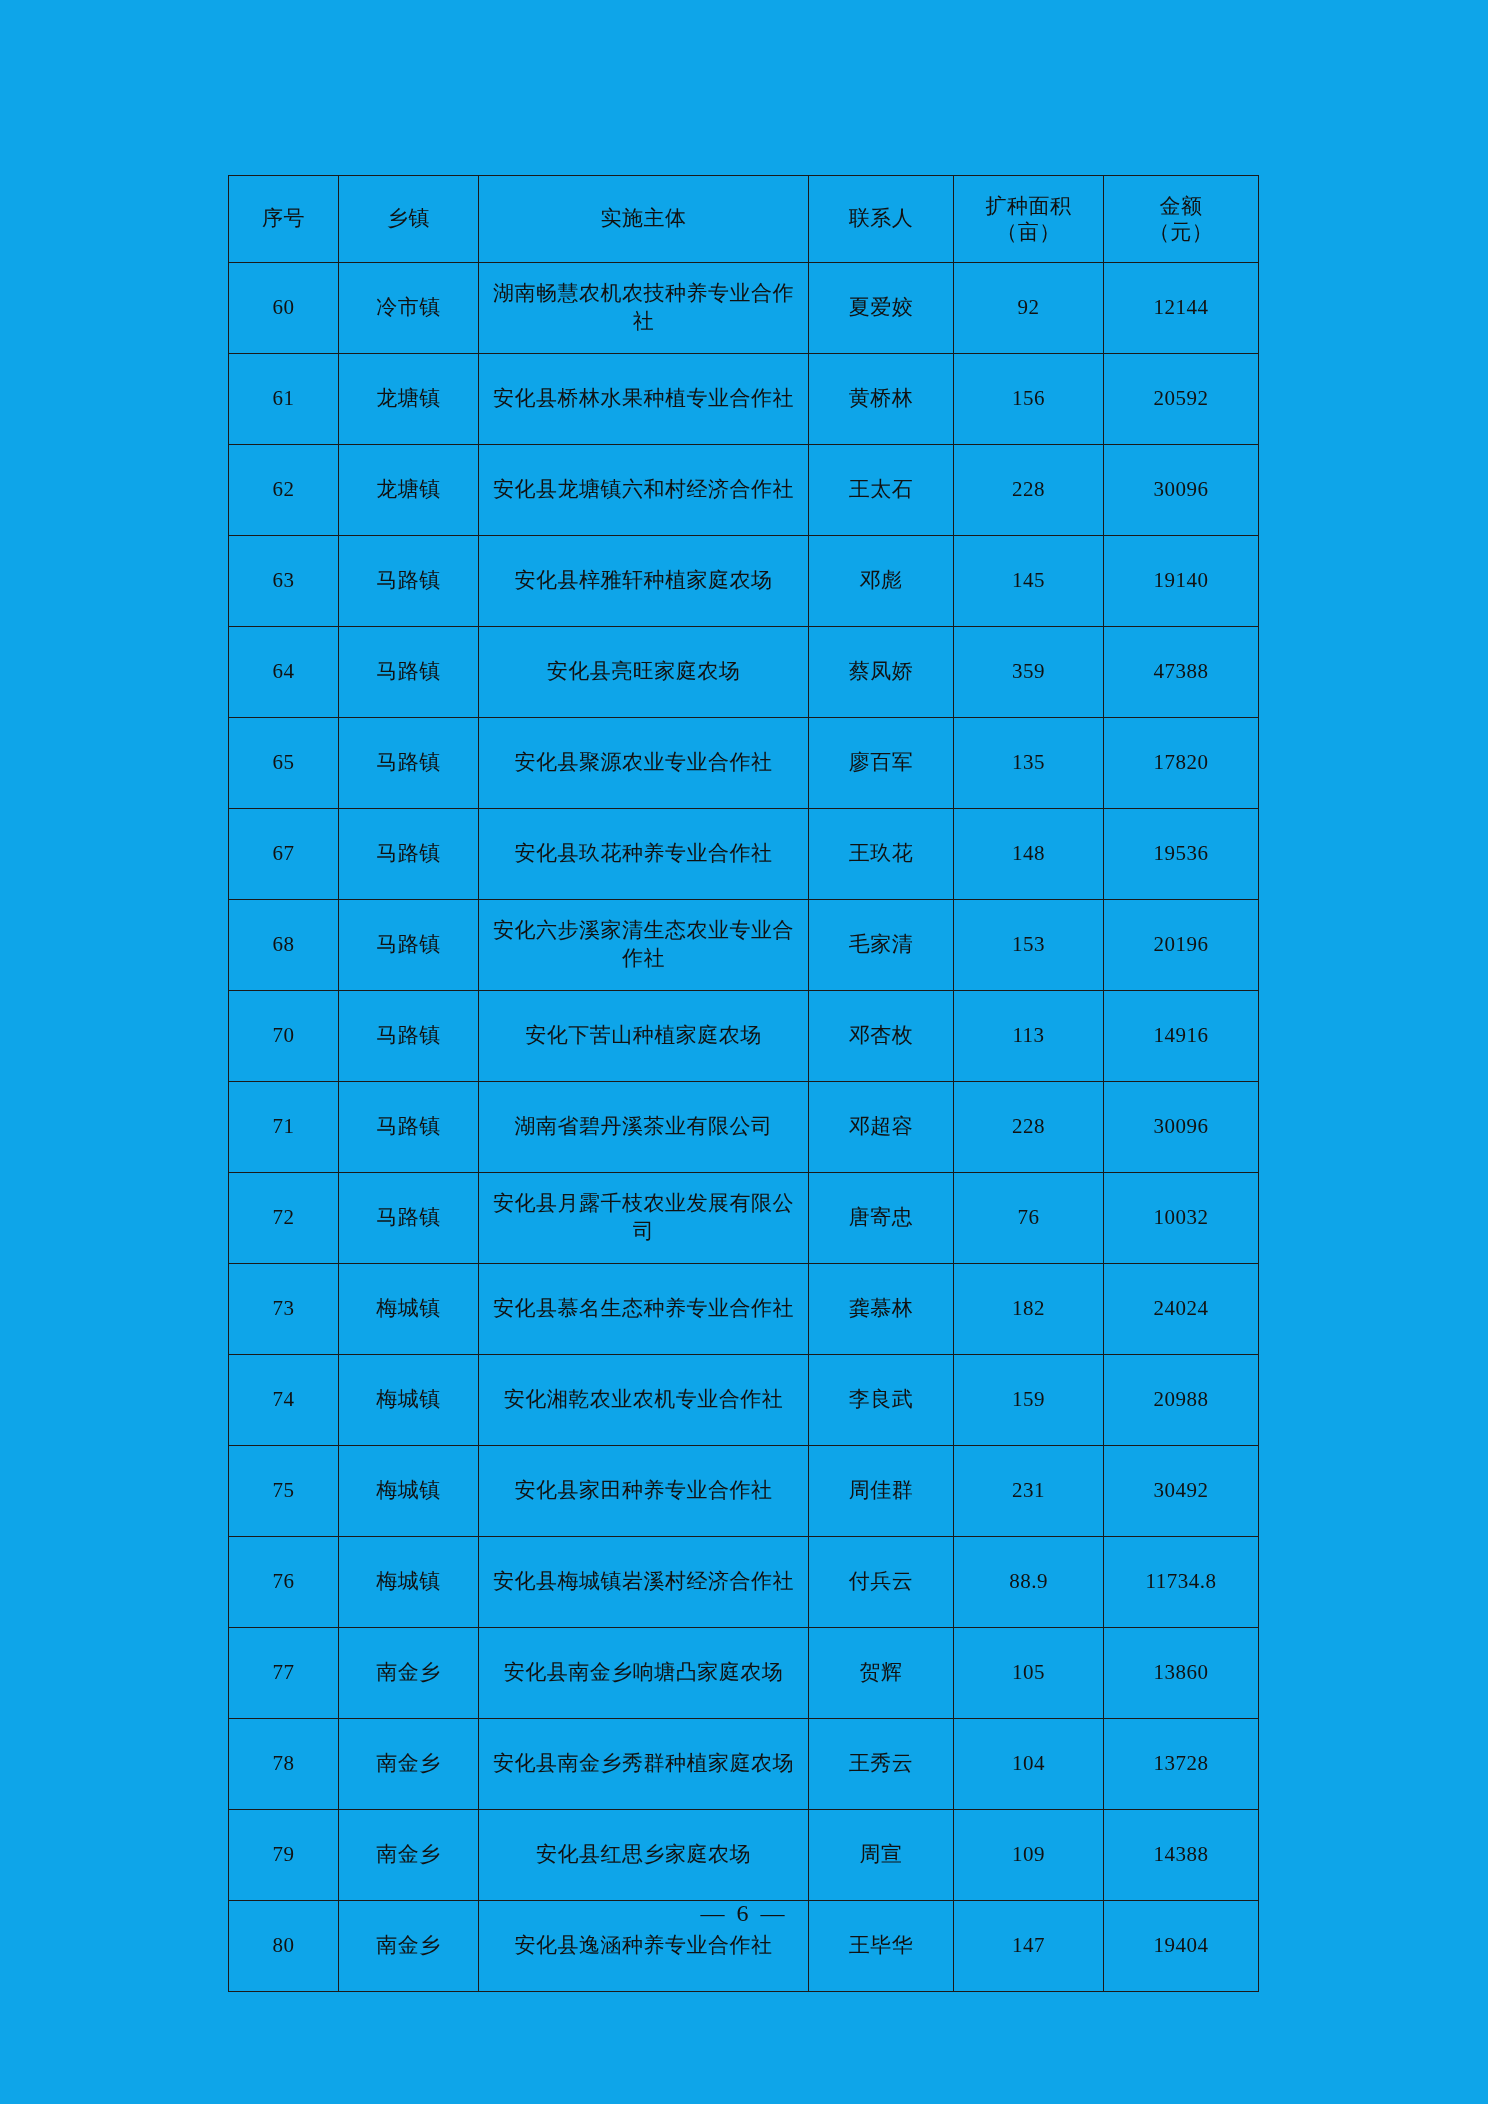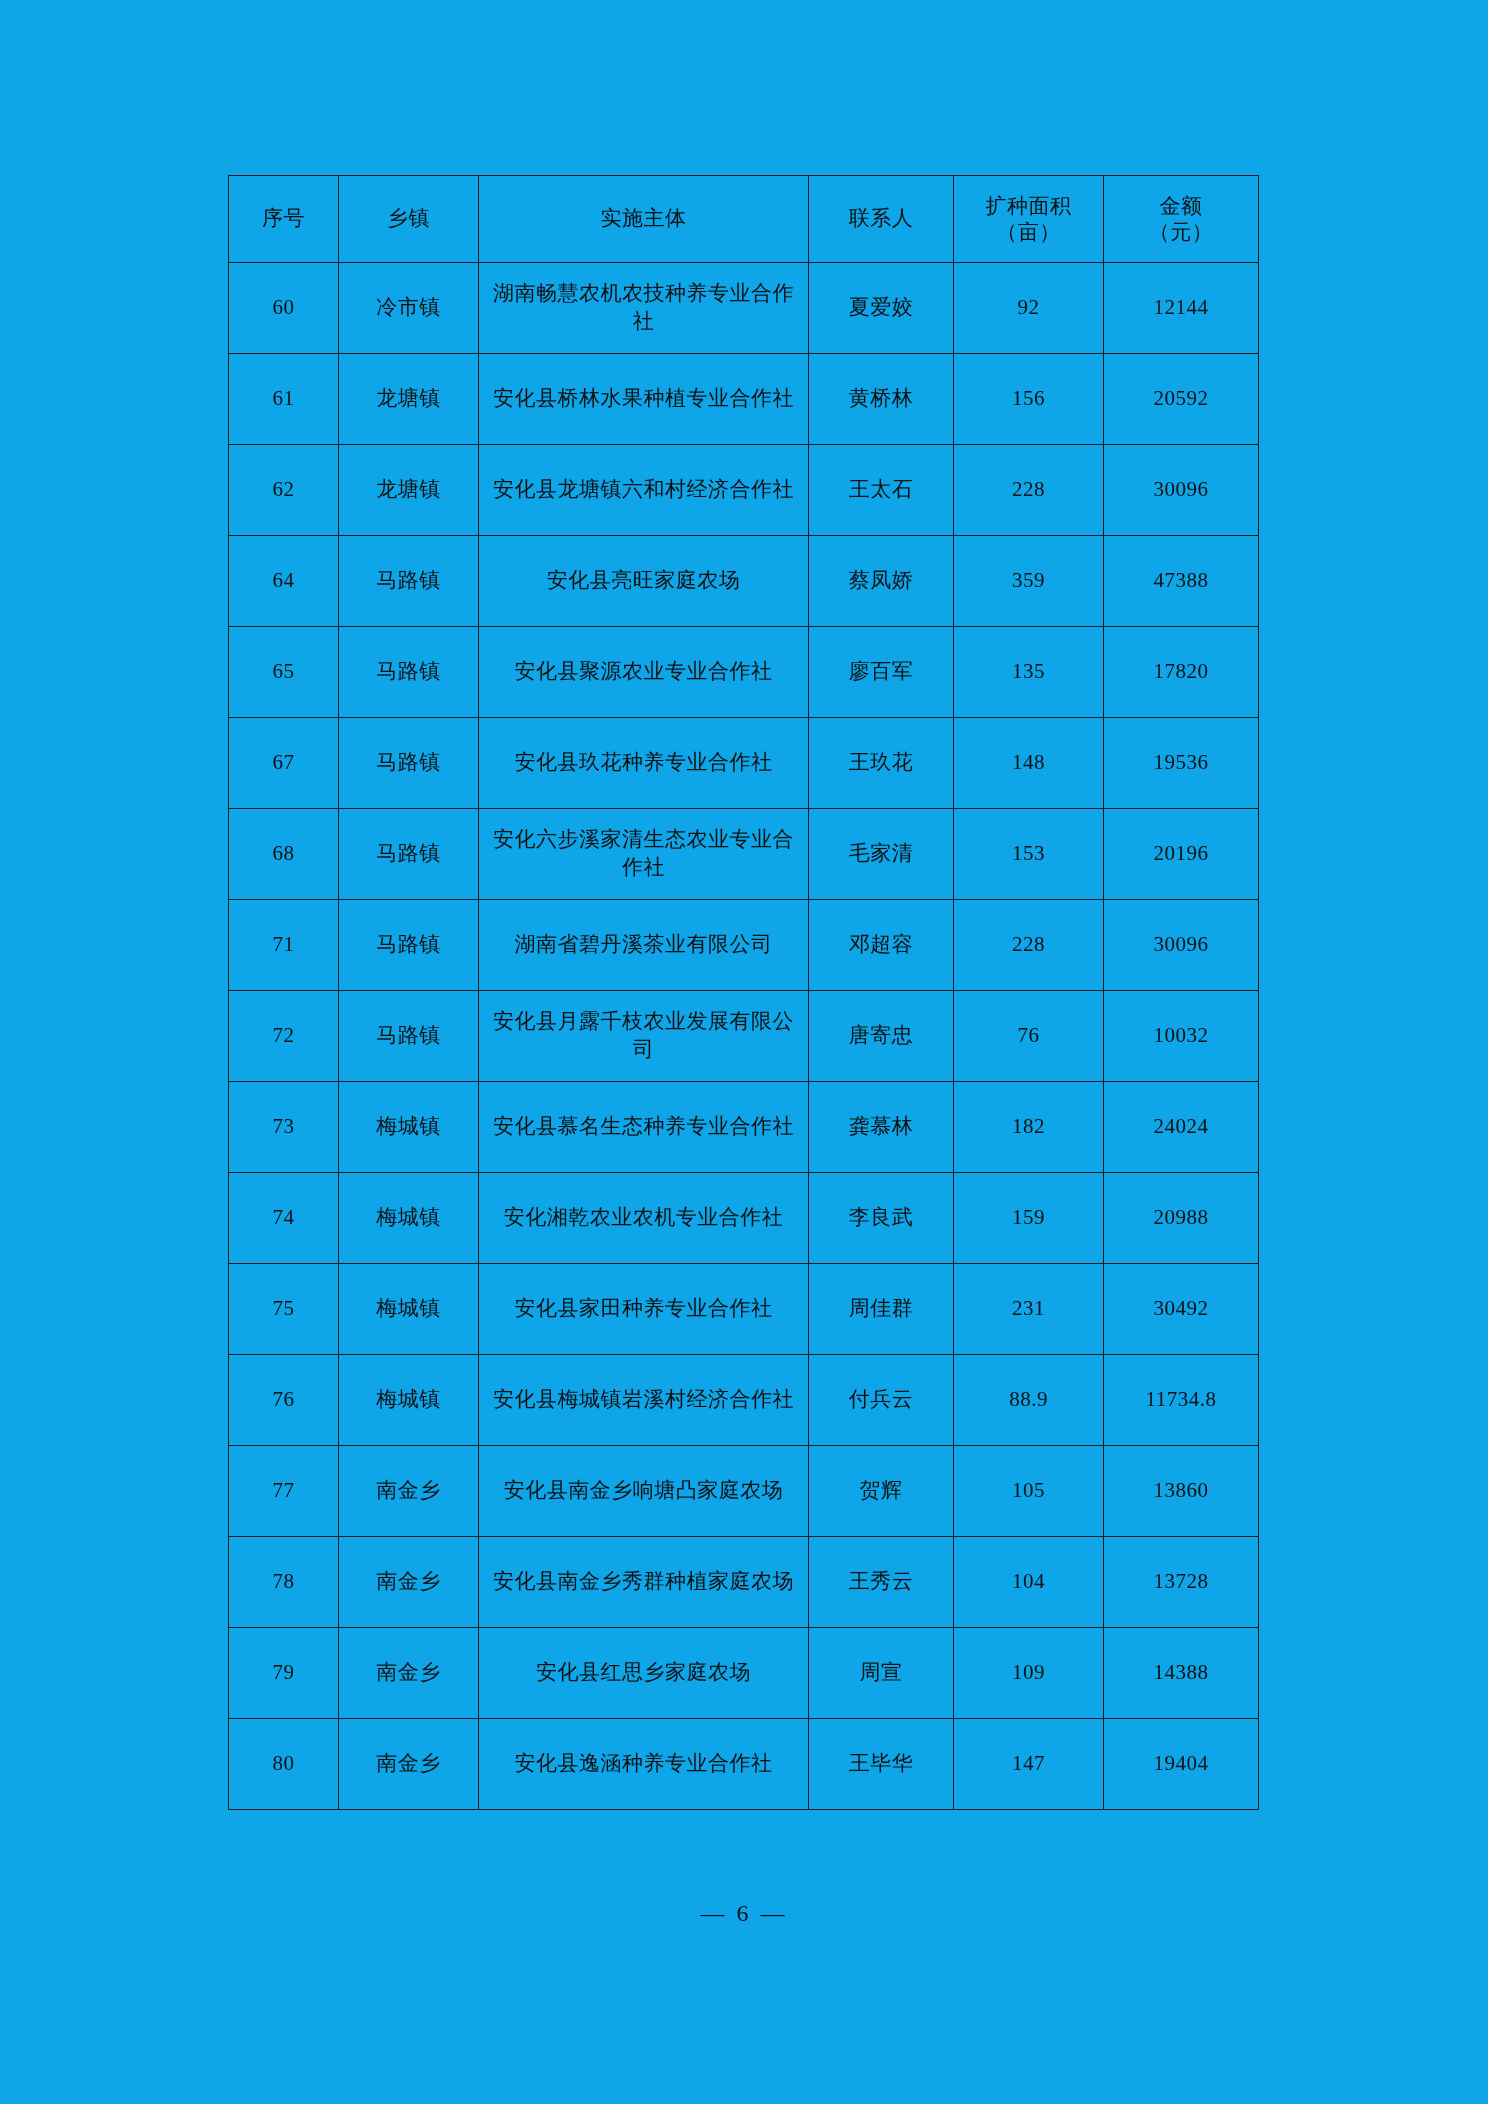--- a/index.html
+++ b/index.html
@@ -132,20 +132,28 @@
         </tr>
         <tr>
           <td class="num">62</td>
           <td>龙塘镇</td>
           <td class="subject">安化县龙塘镇六和村经济合作社</td>
           <td>王太石</td>
           <td class="num">228</td>
           <td class="num">30096</td>
         </tr>
         <tr>
+          <td class="num">63</td>
+          <td>马路镇</td>
+          <td class="subject">安化县梓雅轩种植家庭农场</td>
+          <td>邓彪</td>
+          <td class="num">145</td>
+          <td class="num">19140</td>
+        </tr>
+        <tr>
           <td class="num">64</td>
           <td>马路镇</td>
           <td class="subject">安化县亮旺家庭农场</td>
           <td>蔡凤娇</td>
           <td class="num">359</td>
           <td class="num">47388</td>
         </tr>
         <tr>
           <td class="num">65</td>
           <td>马路镇</td>
@@ -164,20 +172,28 @@
         </tr>
         <tr>
           <td class="num">68</td>
           <td>马路镇</td>
           <td class="subject">安化六步溪家清生态农业专业合作社</td>
           <td>毛家清</td>
           <td class="num">153</td>
           <td class="num">20196</td>
         </tr>
         <tr>
+          <td class="num">70</td>
+          <td>马路镇</td>
+          <td class="subject">安化下苦山种植家庭农场</td>
+          <td>邓杏枚</td>
+          <td class="num">113</td>
+          <td class="num">14916</td>
+        </tr>
+        <tr>
           <td class="num">71</td>
           <td>马路镇</td>
           <td class="subject">湖南省碧丹溪茶业有限公司</td>
           <td>邓超容</td>
           <td class="num">228</td>
           <td class="num">30096</td>
         </tr>
         <tr>
           <td class="num">72</td>
           <td>马路镇</td>

